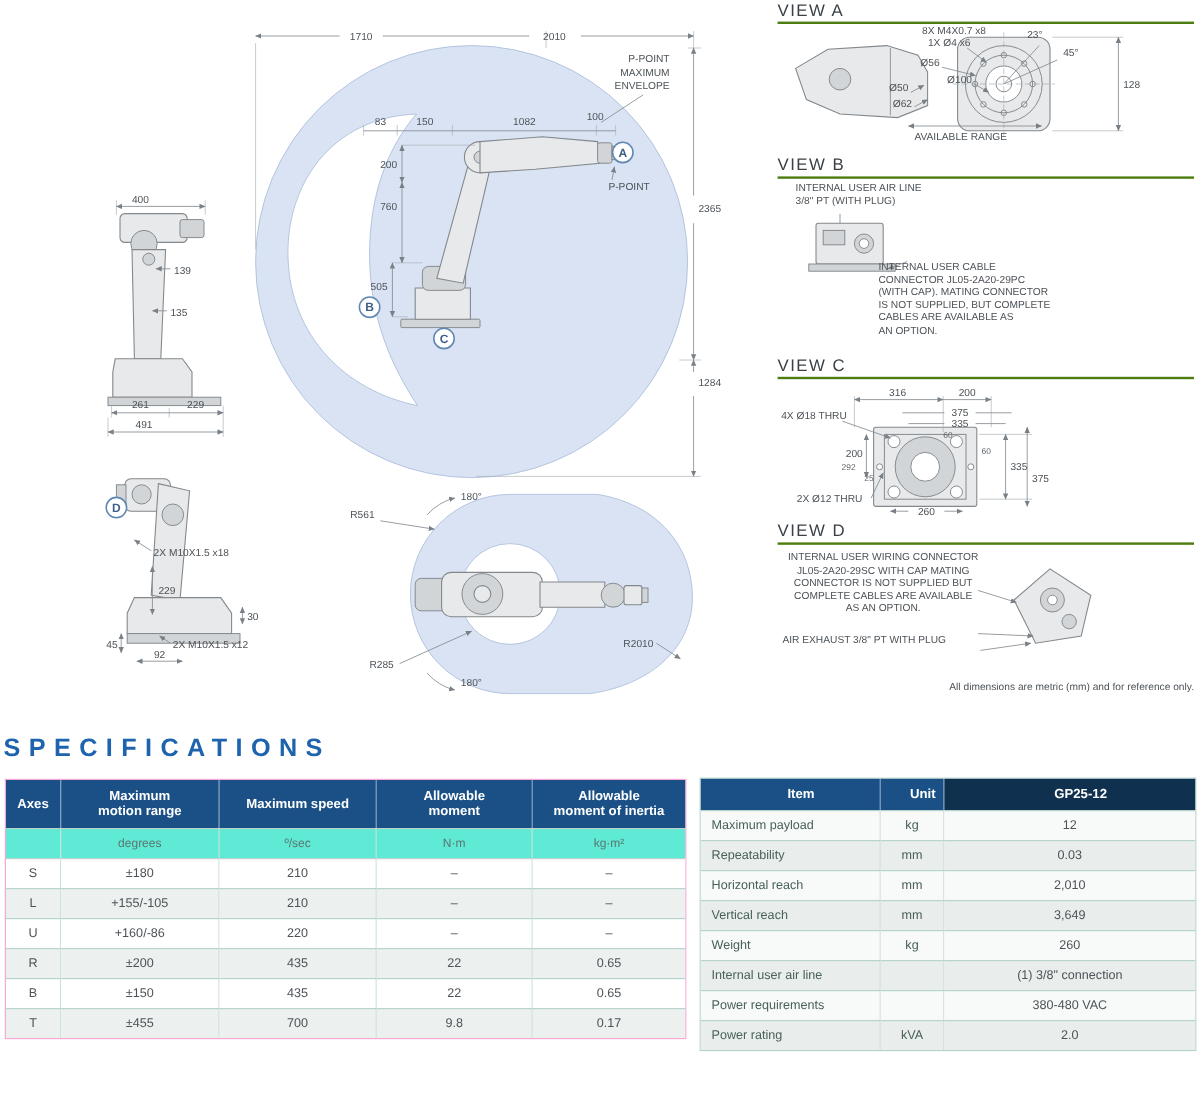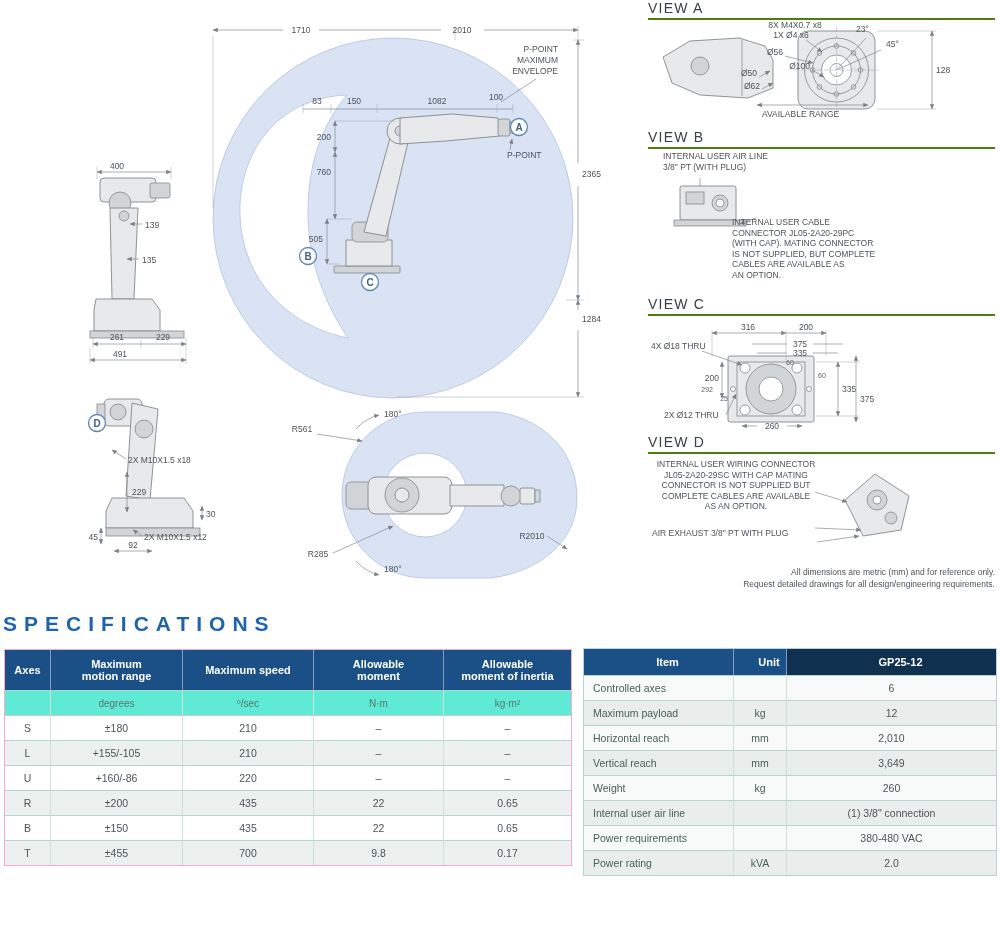--- a/index.html
+++ b/index.html
@@ -391,21 +391,20 @@
     <circle class="rb3" cx="62" cy="42" r="4"></circle>
     <circle class="rb2" cx="76" cy="60" r="6"></circle>
   </g>
   <path class="dl" marker-end="url(#arwD)" d="M0 34 L32 44"></path>
   <path class="dl" marker-end="url(#arwD)" d="M0 70 L46 72"></path>
   <path class="dl" marker-end="url(#arwD)" d="M2 84 L44 78"></path>
 </svg>
 
 <div class="disclaimer">
   <div>All dimensions are metric (mm) and for reference only.</div>
-  <div>Request detailed drawings for all design/engineering requirements.</div>
 </div>
 
 <div class="spec-title">SPECIFICATIONS</div>
 
 <table class="axes-table">
   <colgroup>
     <col style="width:46px">
       <col style="width:132px">
       <col style="width:131px">
       <col style="width:130px">
@@ -484,30 +483,30 @@
   </colgroup>
   <thead>
     <tr>
       <th>Item</th>
       <th>Unit</th>
       <th class="gp">GP25-12</th>
     </tr>
   </thead>
   <tbody>
     <tr>
-      <td class="item">Controlled axes</td>
-      <td class="unit"></td>
-      <td>6</td>
-    </tr>
-    <tr>
       <td class="item">Maximum payload</td>
       <td class="unit">kg</td>
       <td>12</td>
     </tr>
     <tr>
+      <td class="item">Repeatability</td>
+      <td class="unit">mm</td>
+      <td>0.03</td>
+    </tr>
+    <tr>
       <td class="item">Horizontal reach</td>
       <td class="unit">mm</td>
       <td>2,010</td>
     </tr>
     <tr>
       <td class="item">Vertical reach</td>
       <td class="unit">mm</td>
       <td>3,649</td>
     </tr>
     <tr>

